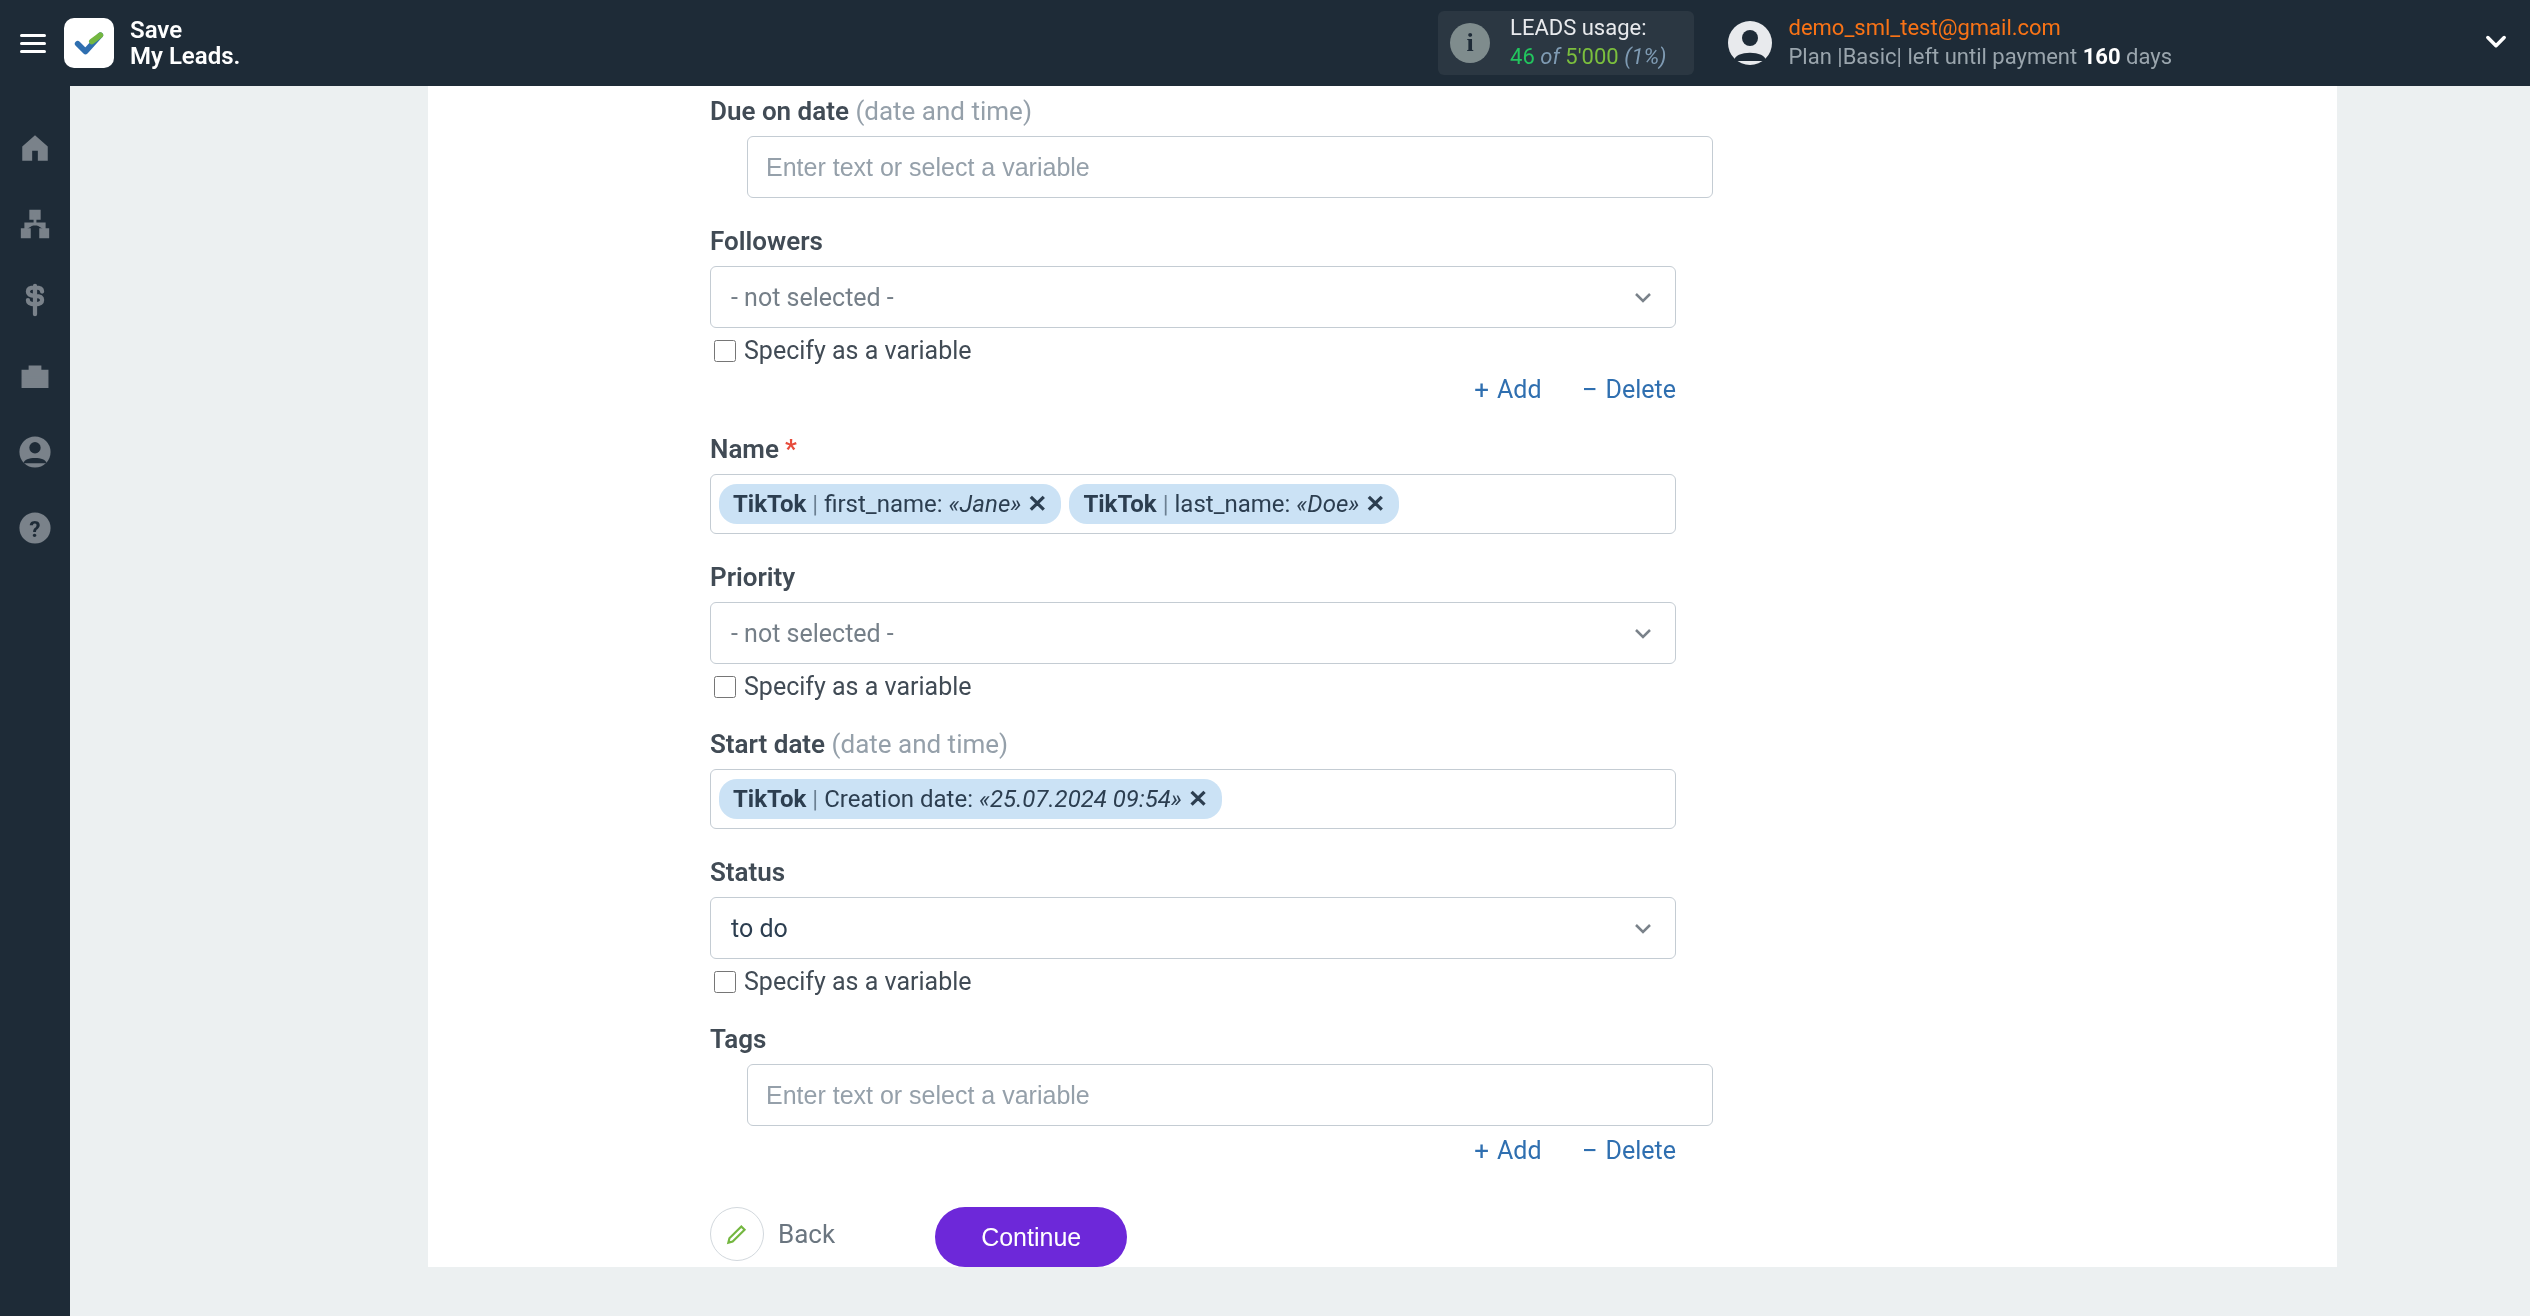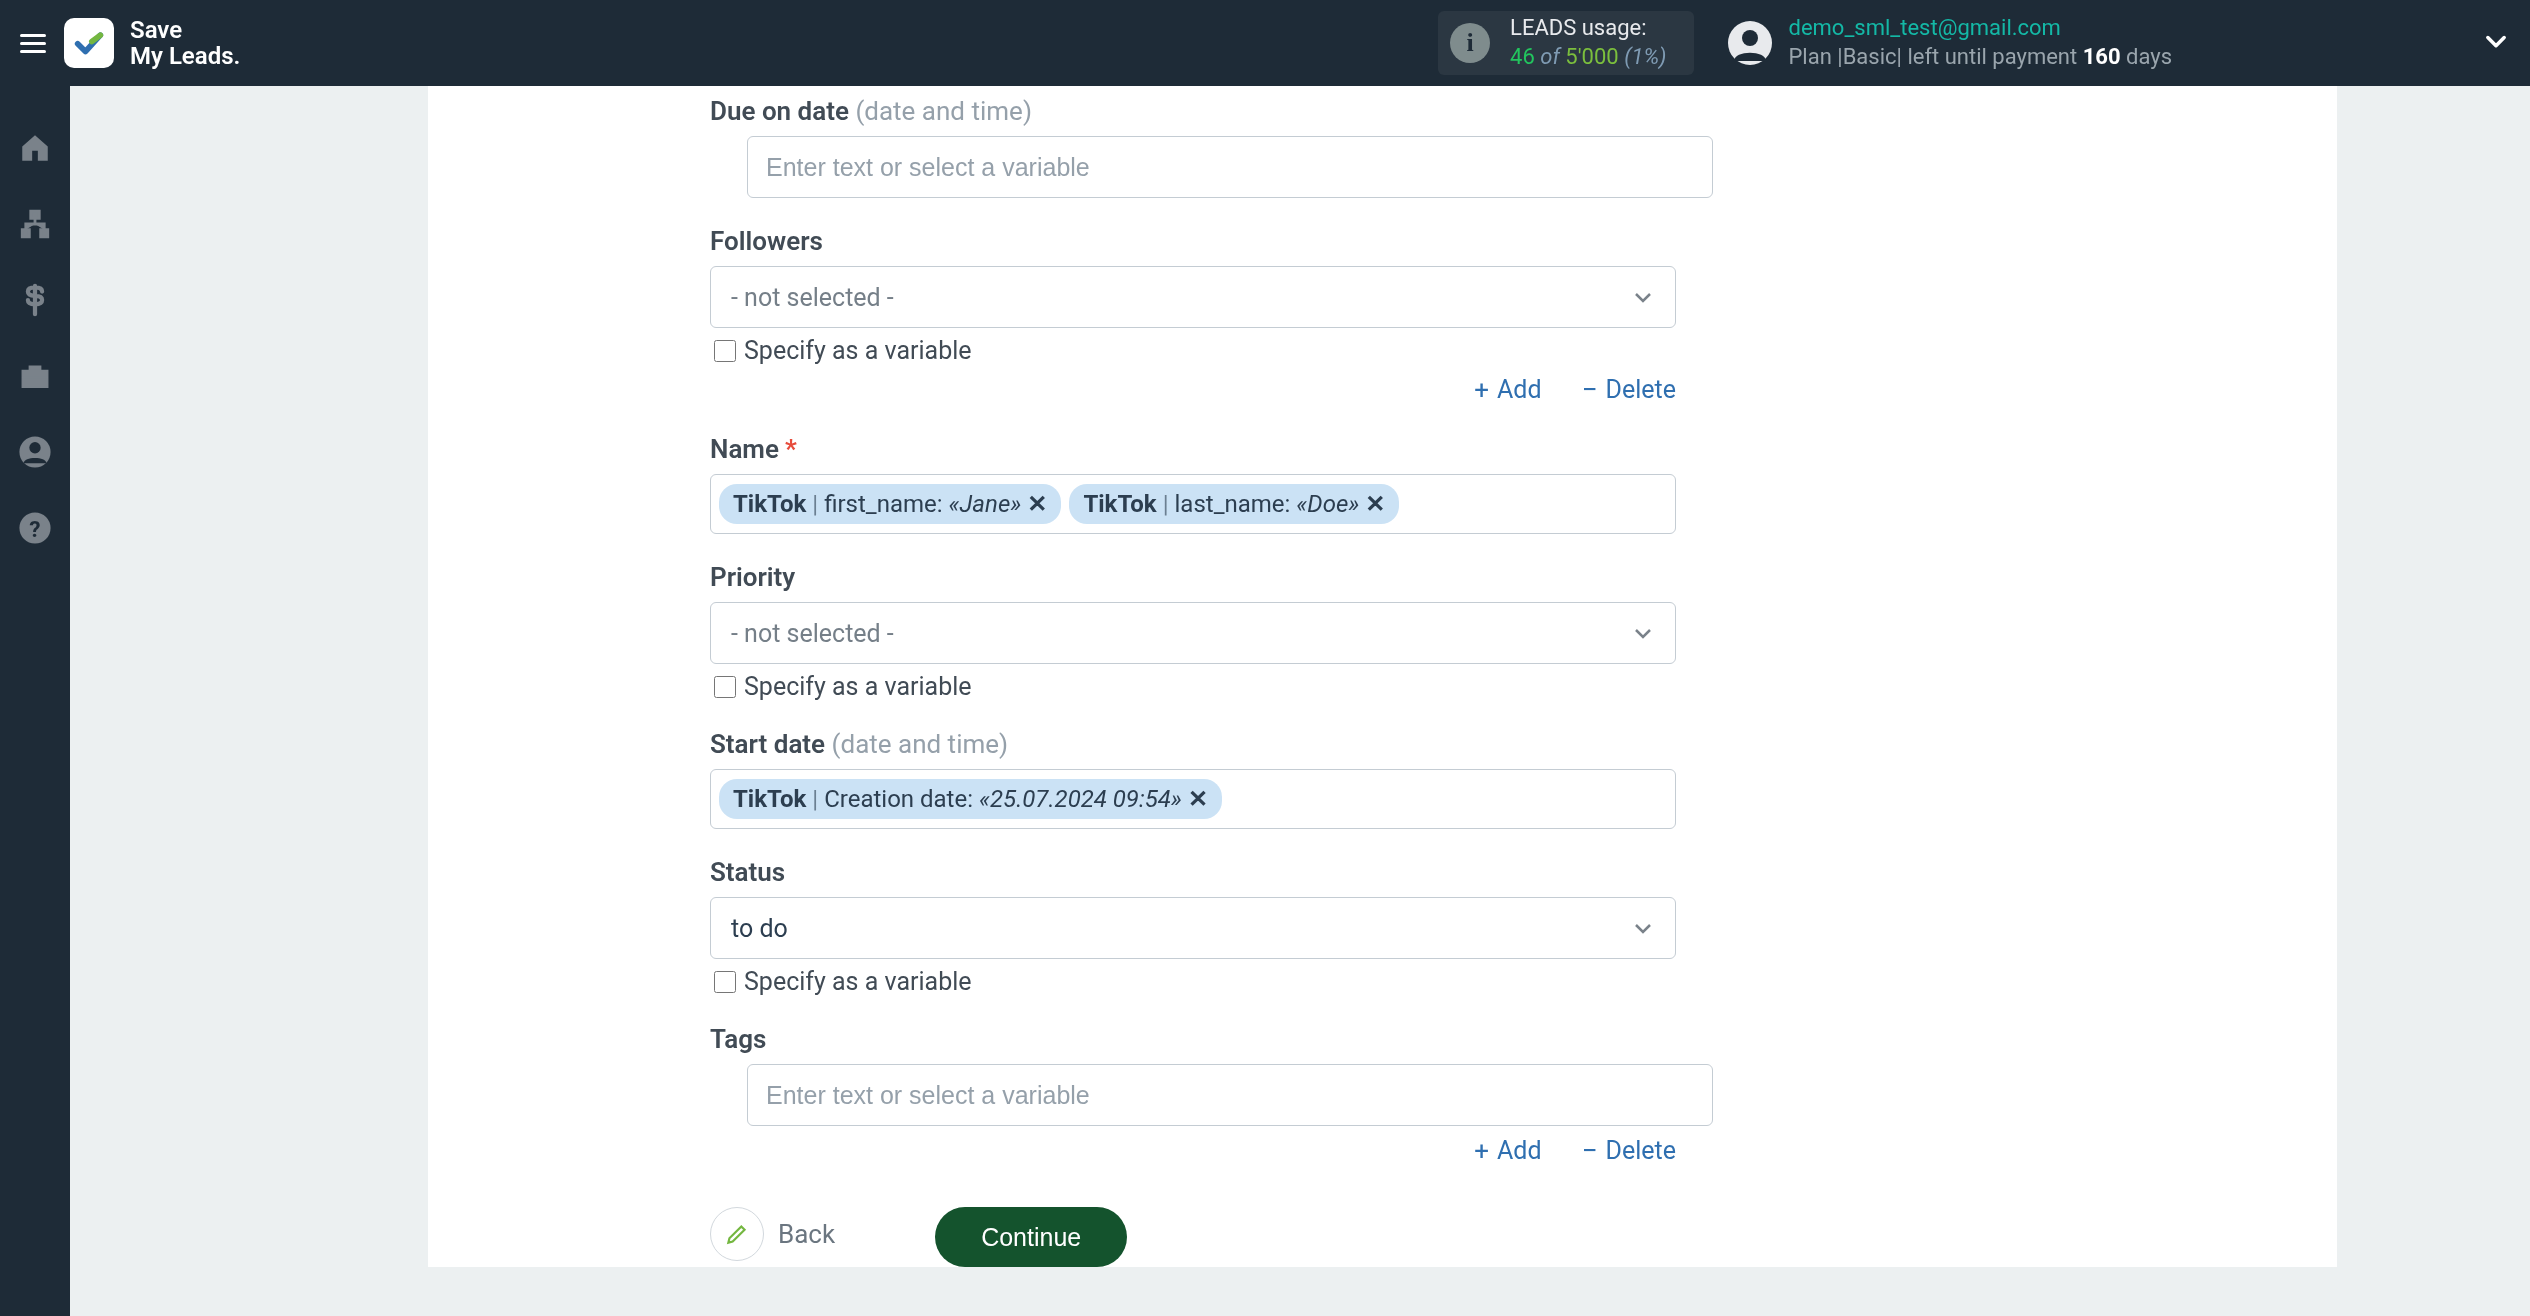--- a/index.html
+++ b/index.html
@@ -101,21 +101,21 @@
     align-items: center;
     margin-right: auto;
   }
   .avatar {
     width: 44px;
     height: 44px;
     margin-right: 16px;
   }
   .avatar svg { width: 44px; height: 44px; }
   .user-lines { font-size: 22px; line-height: 1.3; }
-  .user-email { color: #14b8a6; }
+  .user-email { color: #f97316; }
   .user-plan  { color: #9aa5ad; }
   .user-plan b { color: #fff; font-weight: 700; }
 
   .header-chevron {
     margin-left: 310px;
     cursor: pointer;
   }
   .header-chevron svg { width: 28px; height: 28px; stroke: #fff; }
 
   
@@ -287,21 +287,21 @@
     border-radius: 50%;
     display: flex;
     align-items: center;
     justify-content: center;
     margin-right: 14px;
   }
   .back-icon svg { width: 26px; height: 26px; stroke: #74b740; fill: none; }
   .back-label { font-size: 26px; color: #6b7680; }
 
   .continue-btn {
-    background: #14532d;
+    background: #6d28d9;
     color: #fff;
     border: none;
     border-radius: 30px;
     height: 60px;
     padding: 0 46px;
     font-size: 25px;
     cursor: pointer;
   }
 </style>
 </head>

